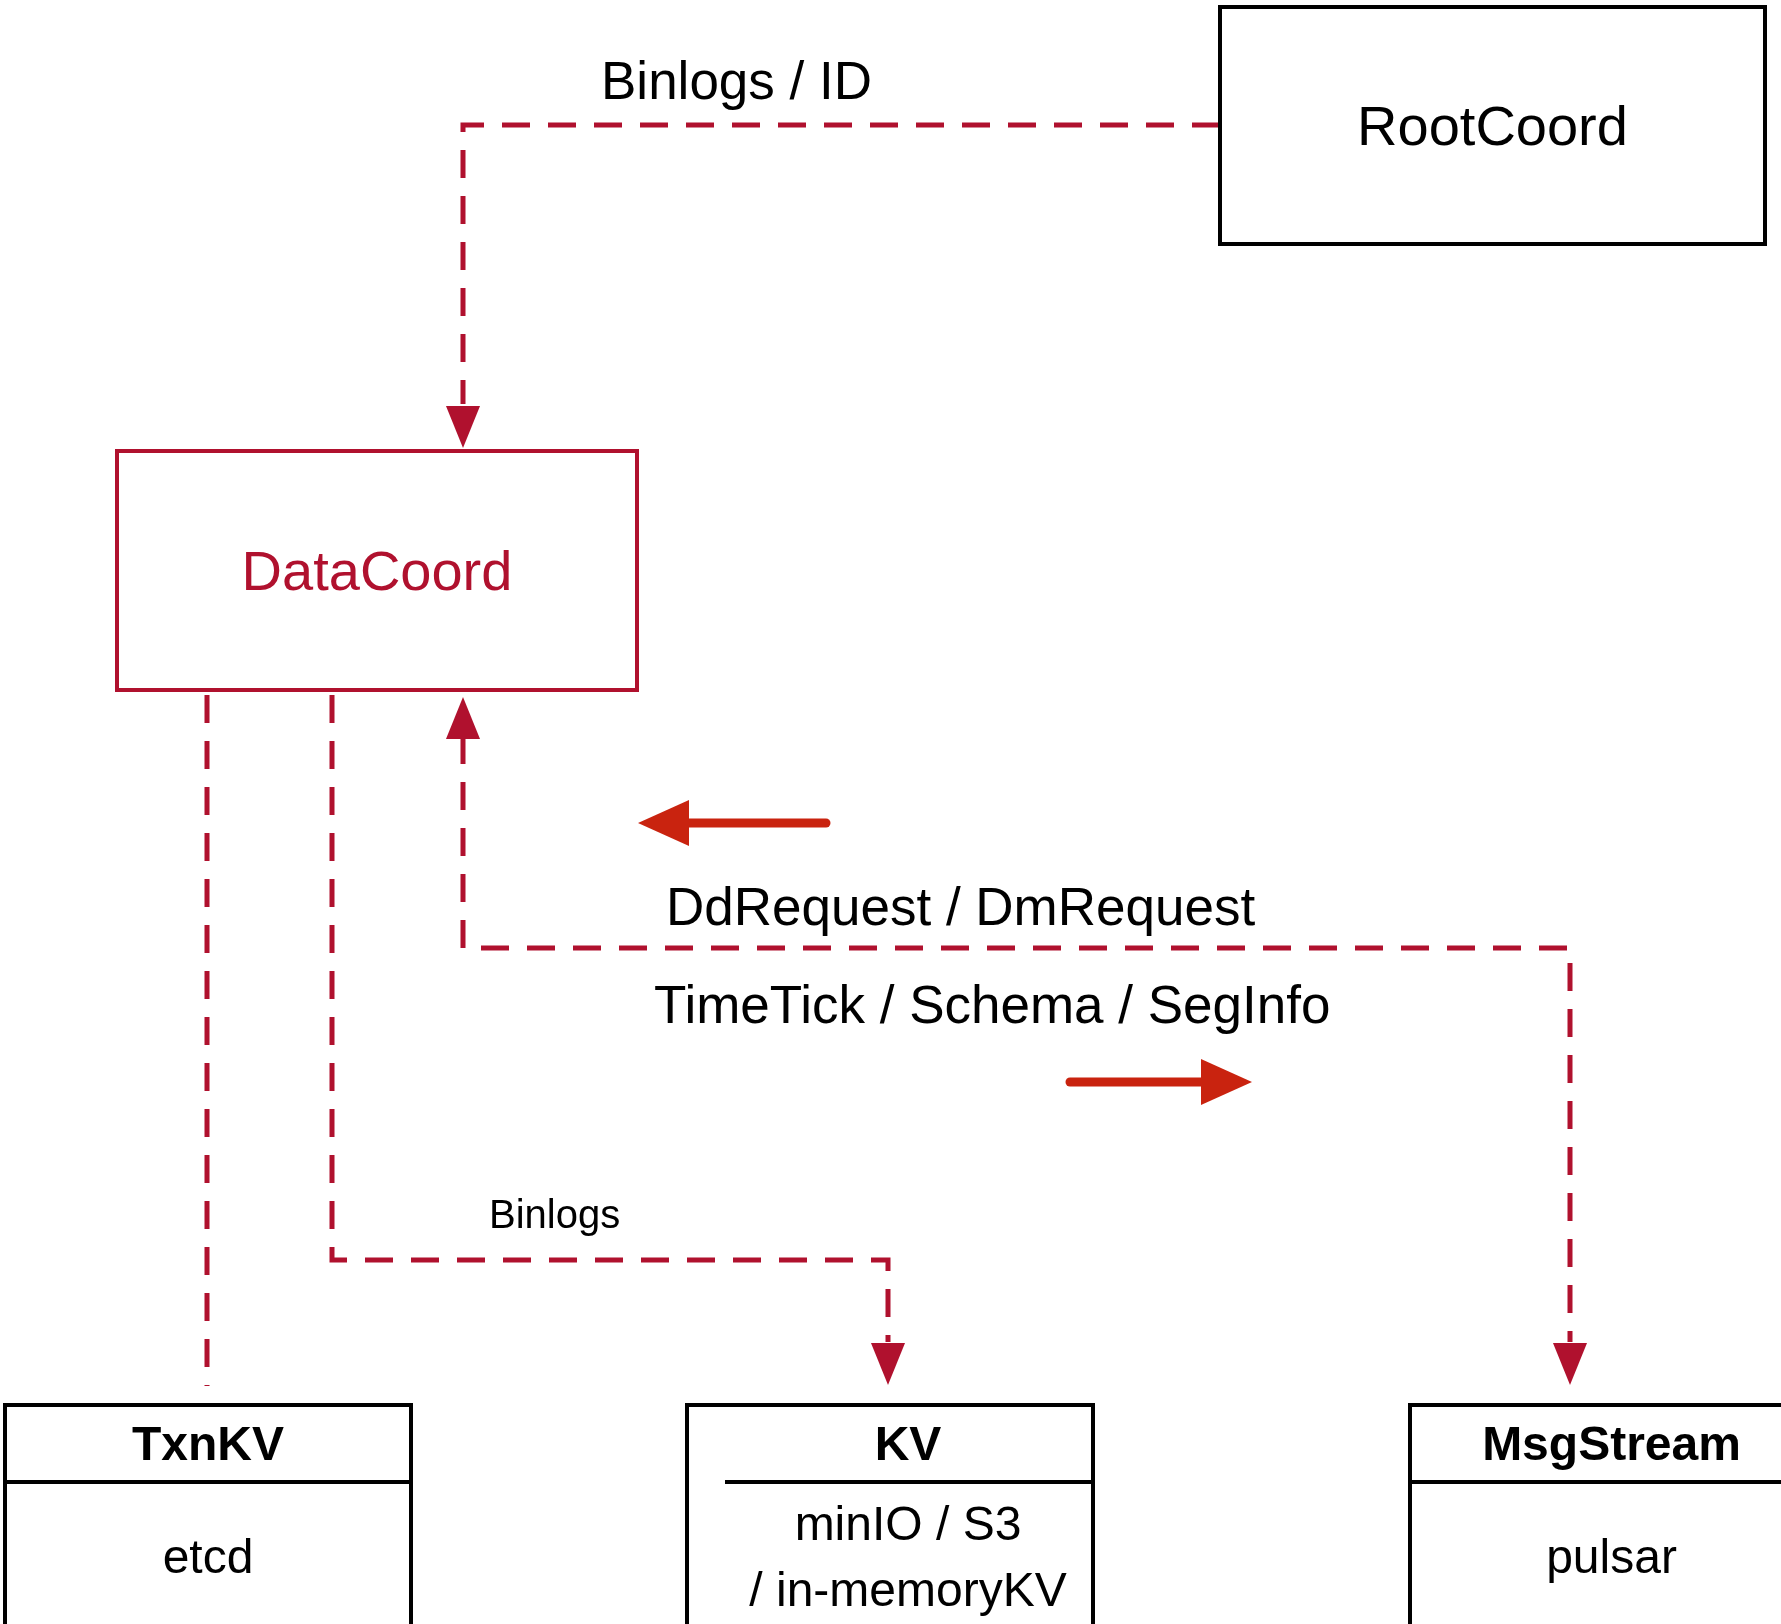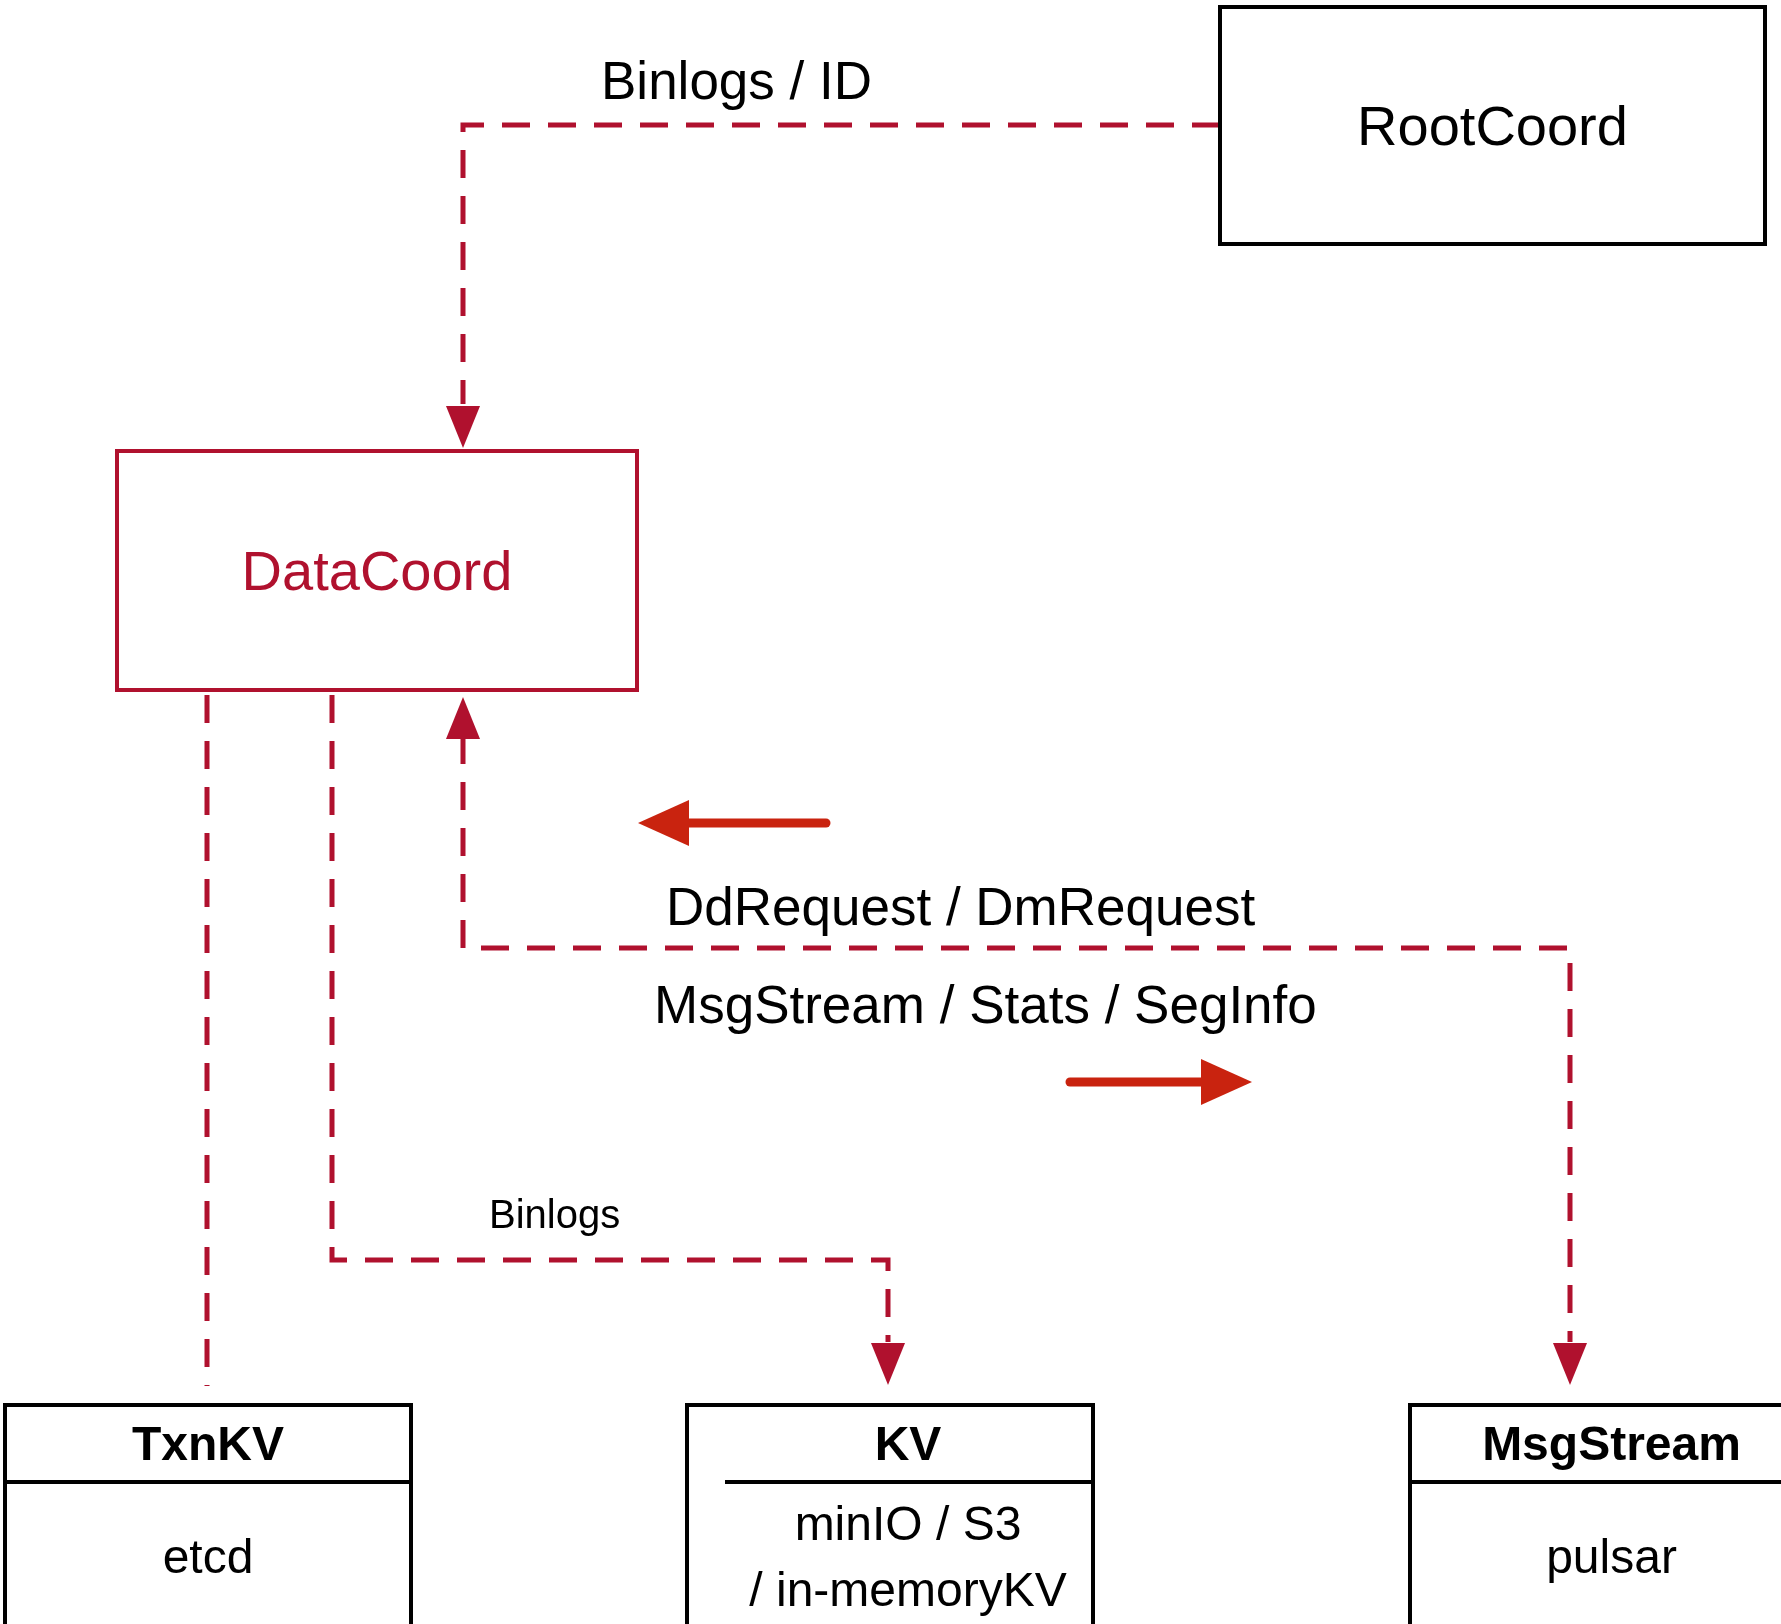--- a/index.html
+++ b/index.html
@@ -159,17 +159,17 @@
     <div class="table-header">MsgStream</div>
     <div class="table-body">
       <span>pulsar</span>
     </div>
   </div>
 
   <div class="edge-label label-schema">Binlogs / ID</div>
 
   <div class="edge-label label-ddreq">DdRequest / DmRequest</div>
 
-  <div class="edge-label label-timetick">MsgStream / Stats / SegInfo</div>
+  <div class="edge-label label-timetick">TimeTick / Schema / SegInfo</div>
 
   <div class="edge-label label-binlogs">Binlogs</div>
 
 </div>
 
 </body></html>

